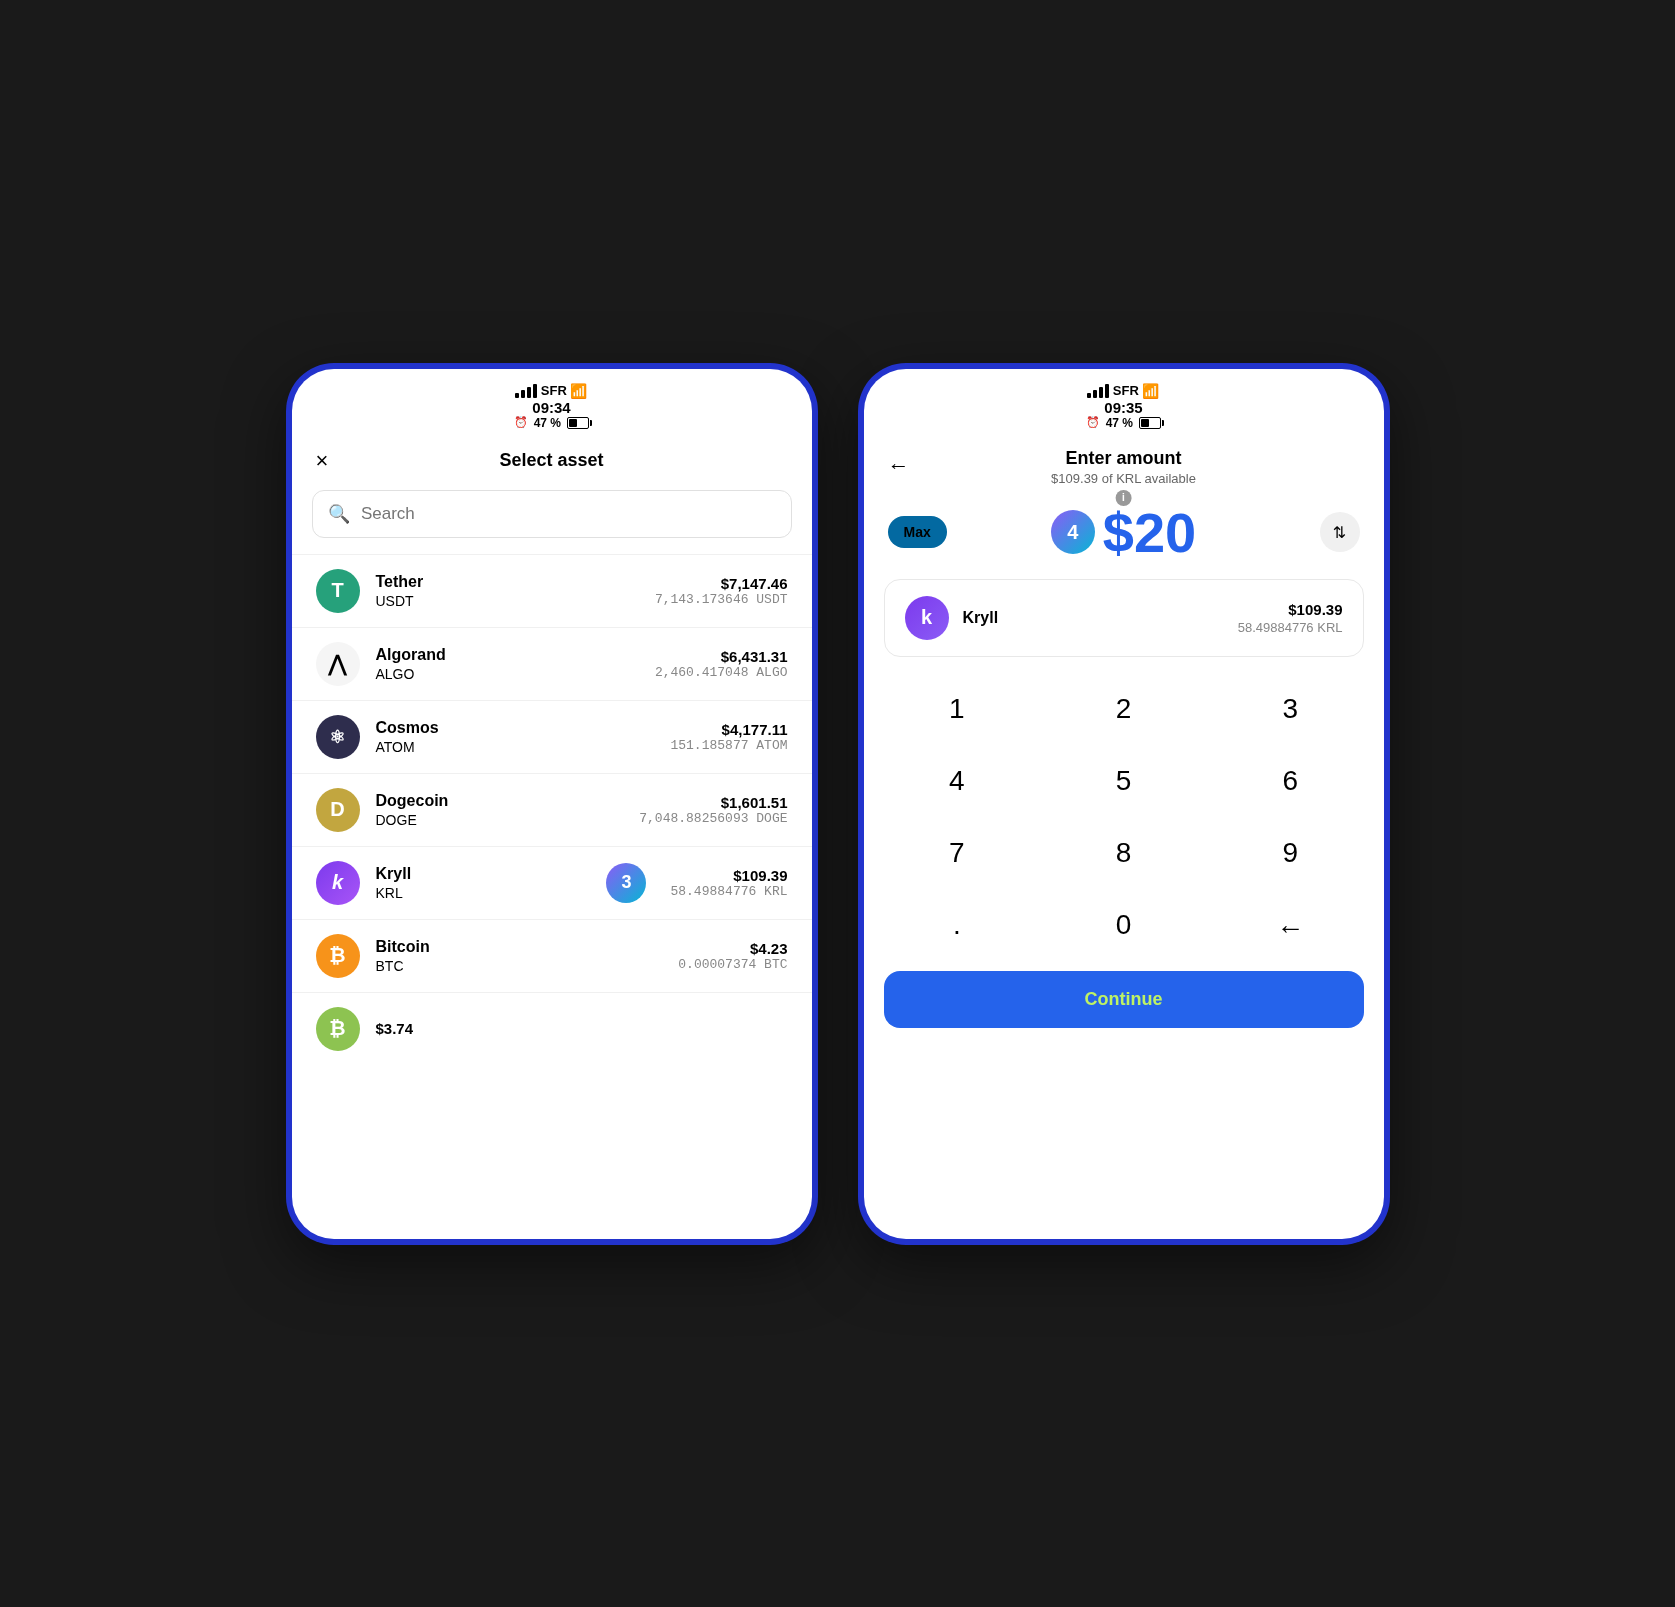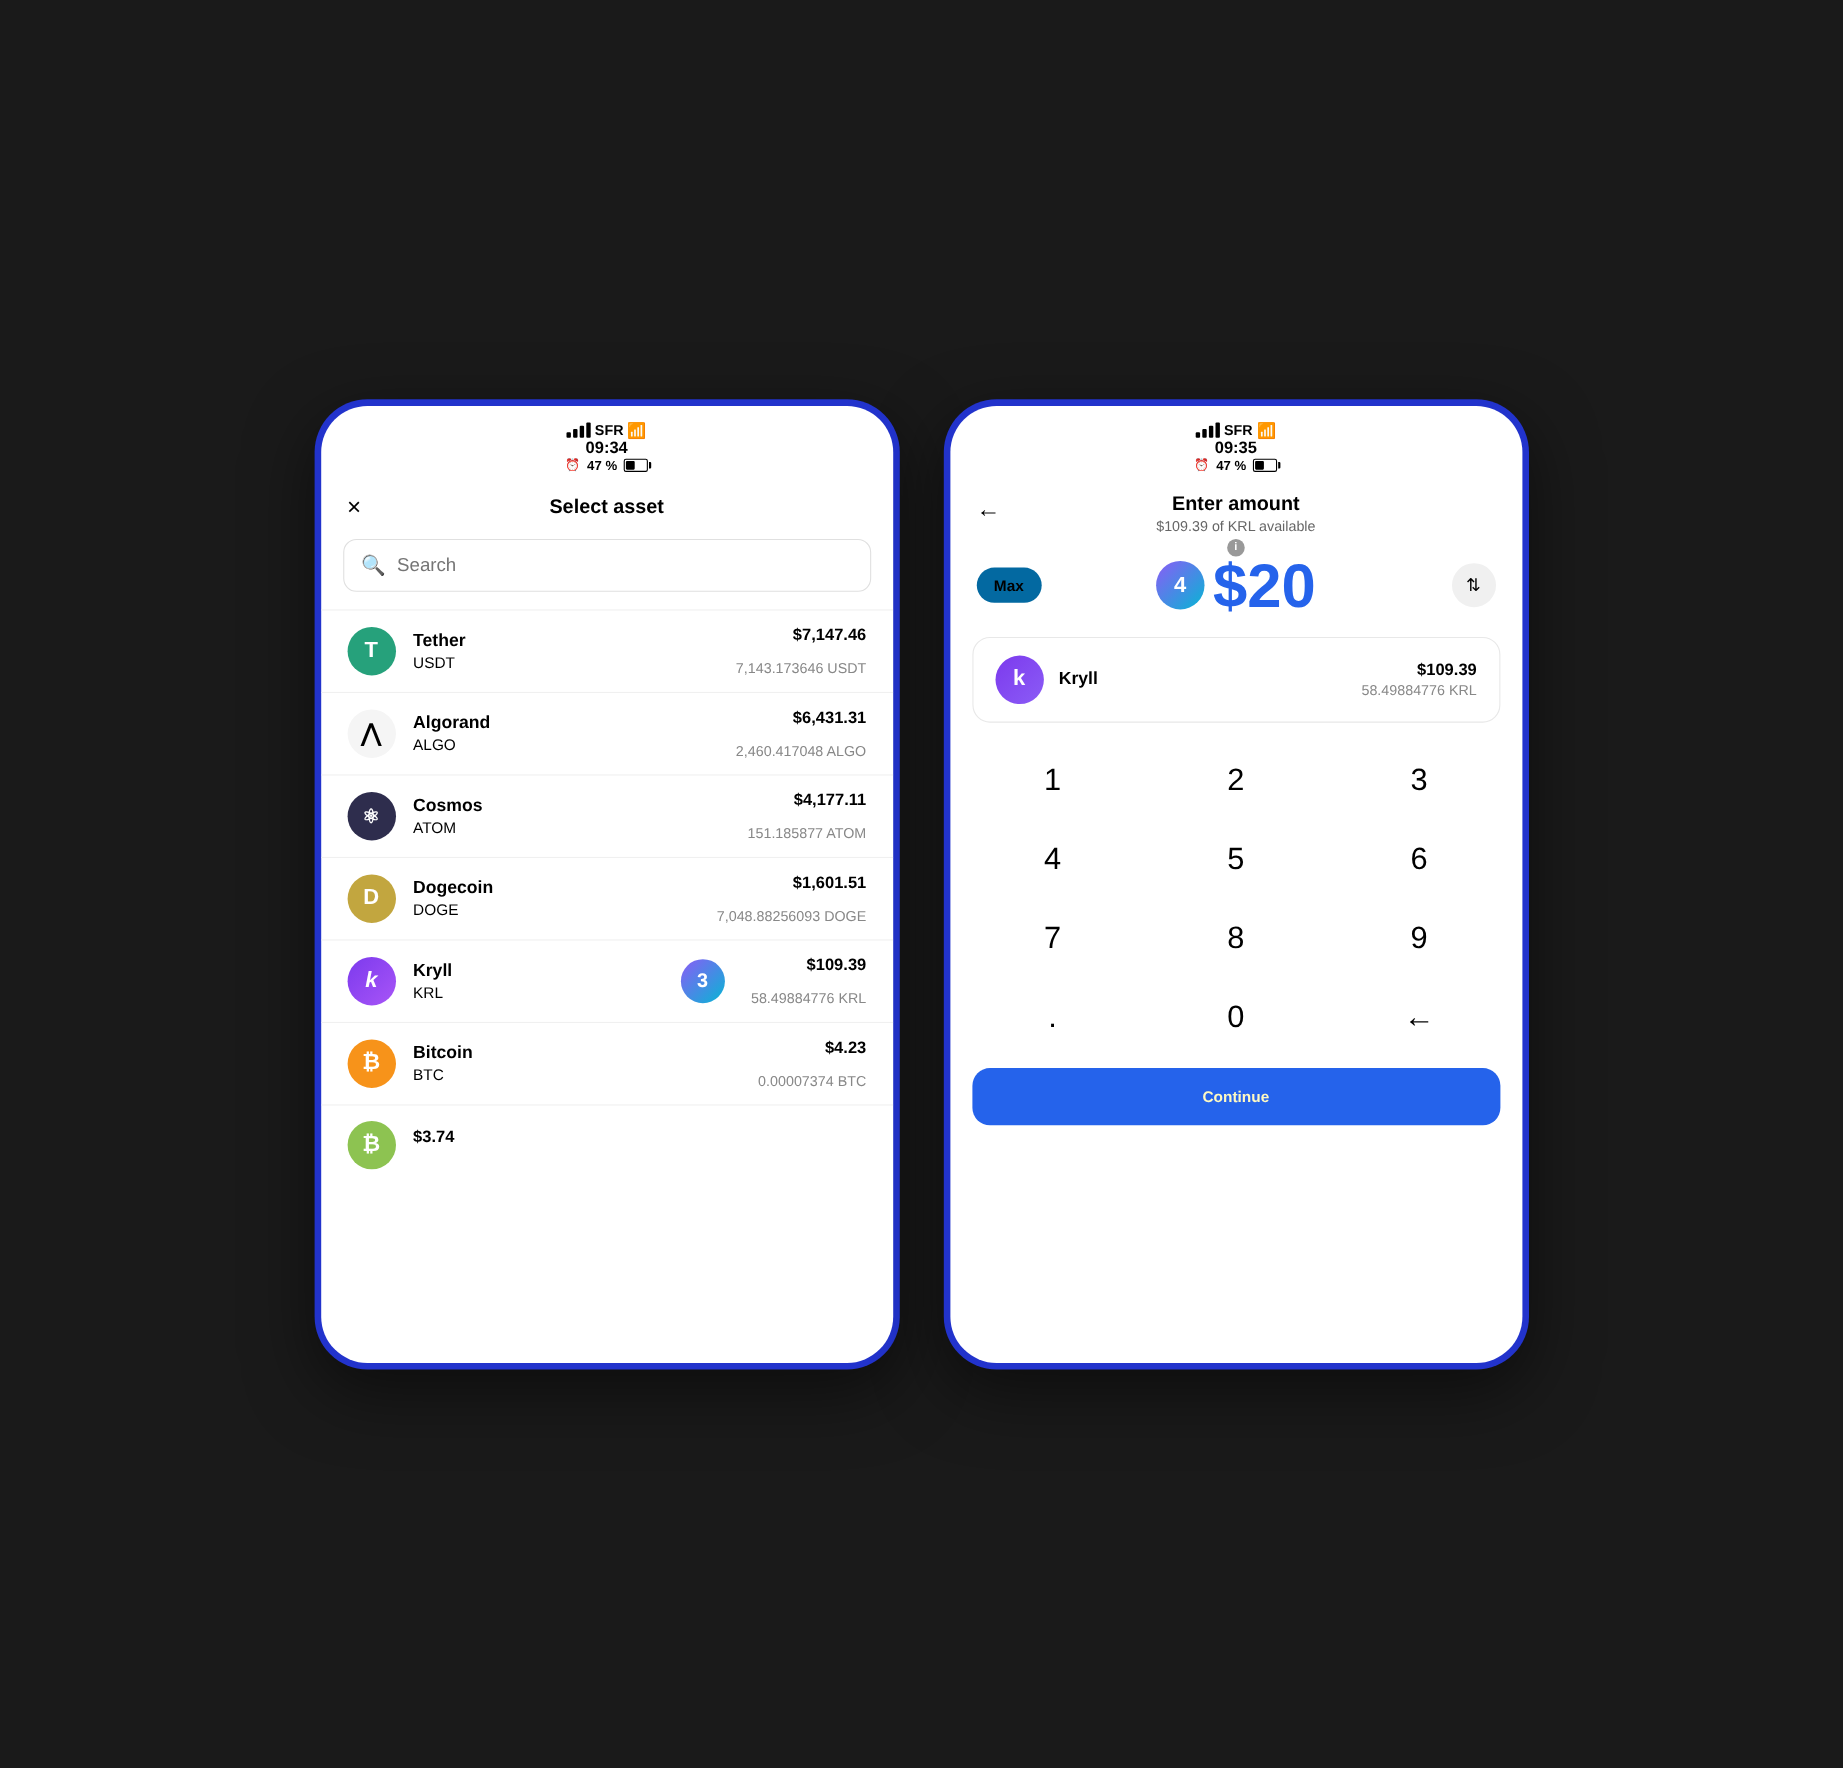--- a/index.html
+++ b/index.html
@@ -159,21 +159,21 @@
       font-size: 20px;
       font-weight: 700;
       color: white;
       flex-shrink: 0;
     }
     .asset-info { flex: 1; }
     .asset-name { font-size: 16px; font-weight: 700; }
     .asset-ticker { font-size: 14px; color: #000000; margin-top: 2px; }
     .asset-values { text-align: right; }
     .asset-usd { font-size: 15px; font-weight: 600; }
-    .asset-amount { font-size: 13px; color: #888; margin-top: 14px; }
+    .asset-amount { font-size: 13px; color: #888; margin-top: 0; font-family: Liberation Mono, monospace; }
 
     
     .badge {
       width: 40px;
       height: 40px;
       border-radius: 50%;
       background: linear-gradient(135deg, #8B5CF6, #06B6D4);
       display: flex;
       align-items: center;
       justify-content: center;
@@ -306,25 +306,25 @@
       font-weight: 400;
       cursor: pointer;
       border: none;
       background: transparent;
     }
 
     
     .continue-btn {
       margin: 10px 20px 40px;
       background: #2563EB;
-      color: #fef9c3;
+      color: #bef264;
       border: none;
       border-radius: 16px;
       padding: 18px;
-      font-size: 14px;
+      font-size: 18px;
       font-weight: 600;
       width: calc(100% - 40px);
       cursor: pointer;
     }
 
     
     .info-icon {
       width: 16px;
       height: 16px;
       border-radius: 50%;

